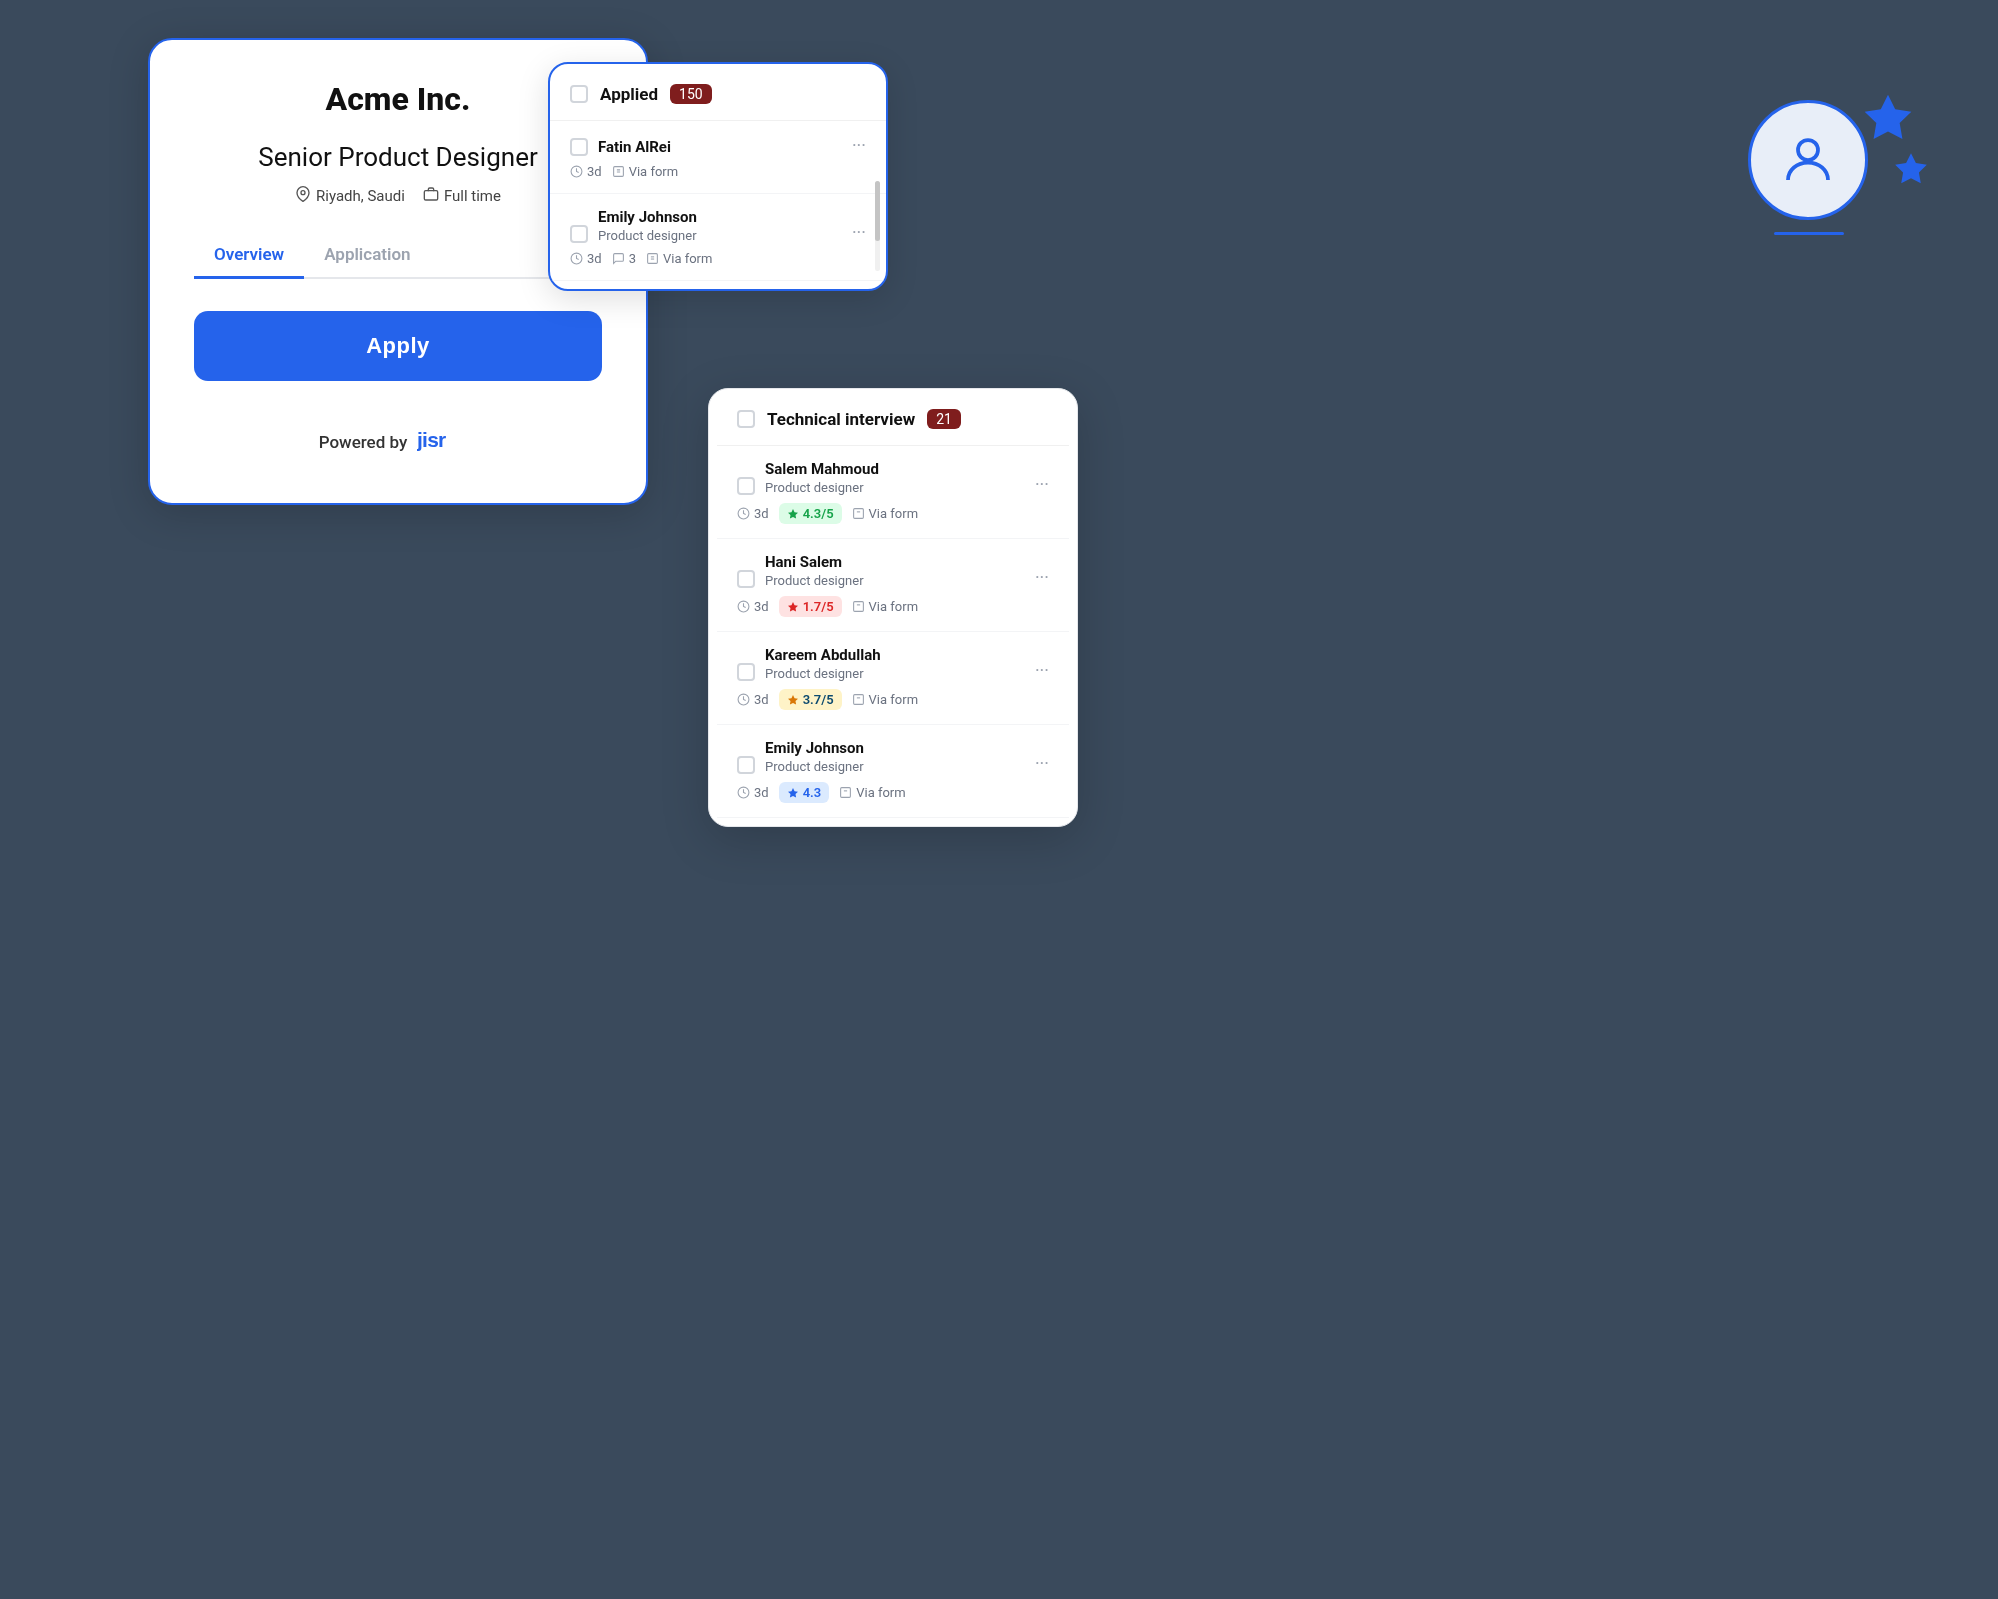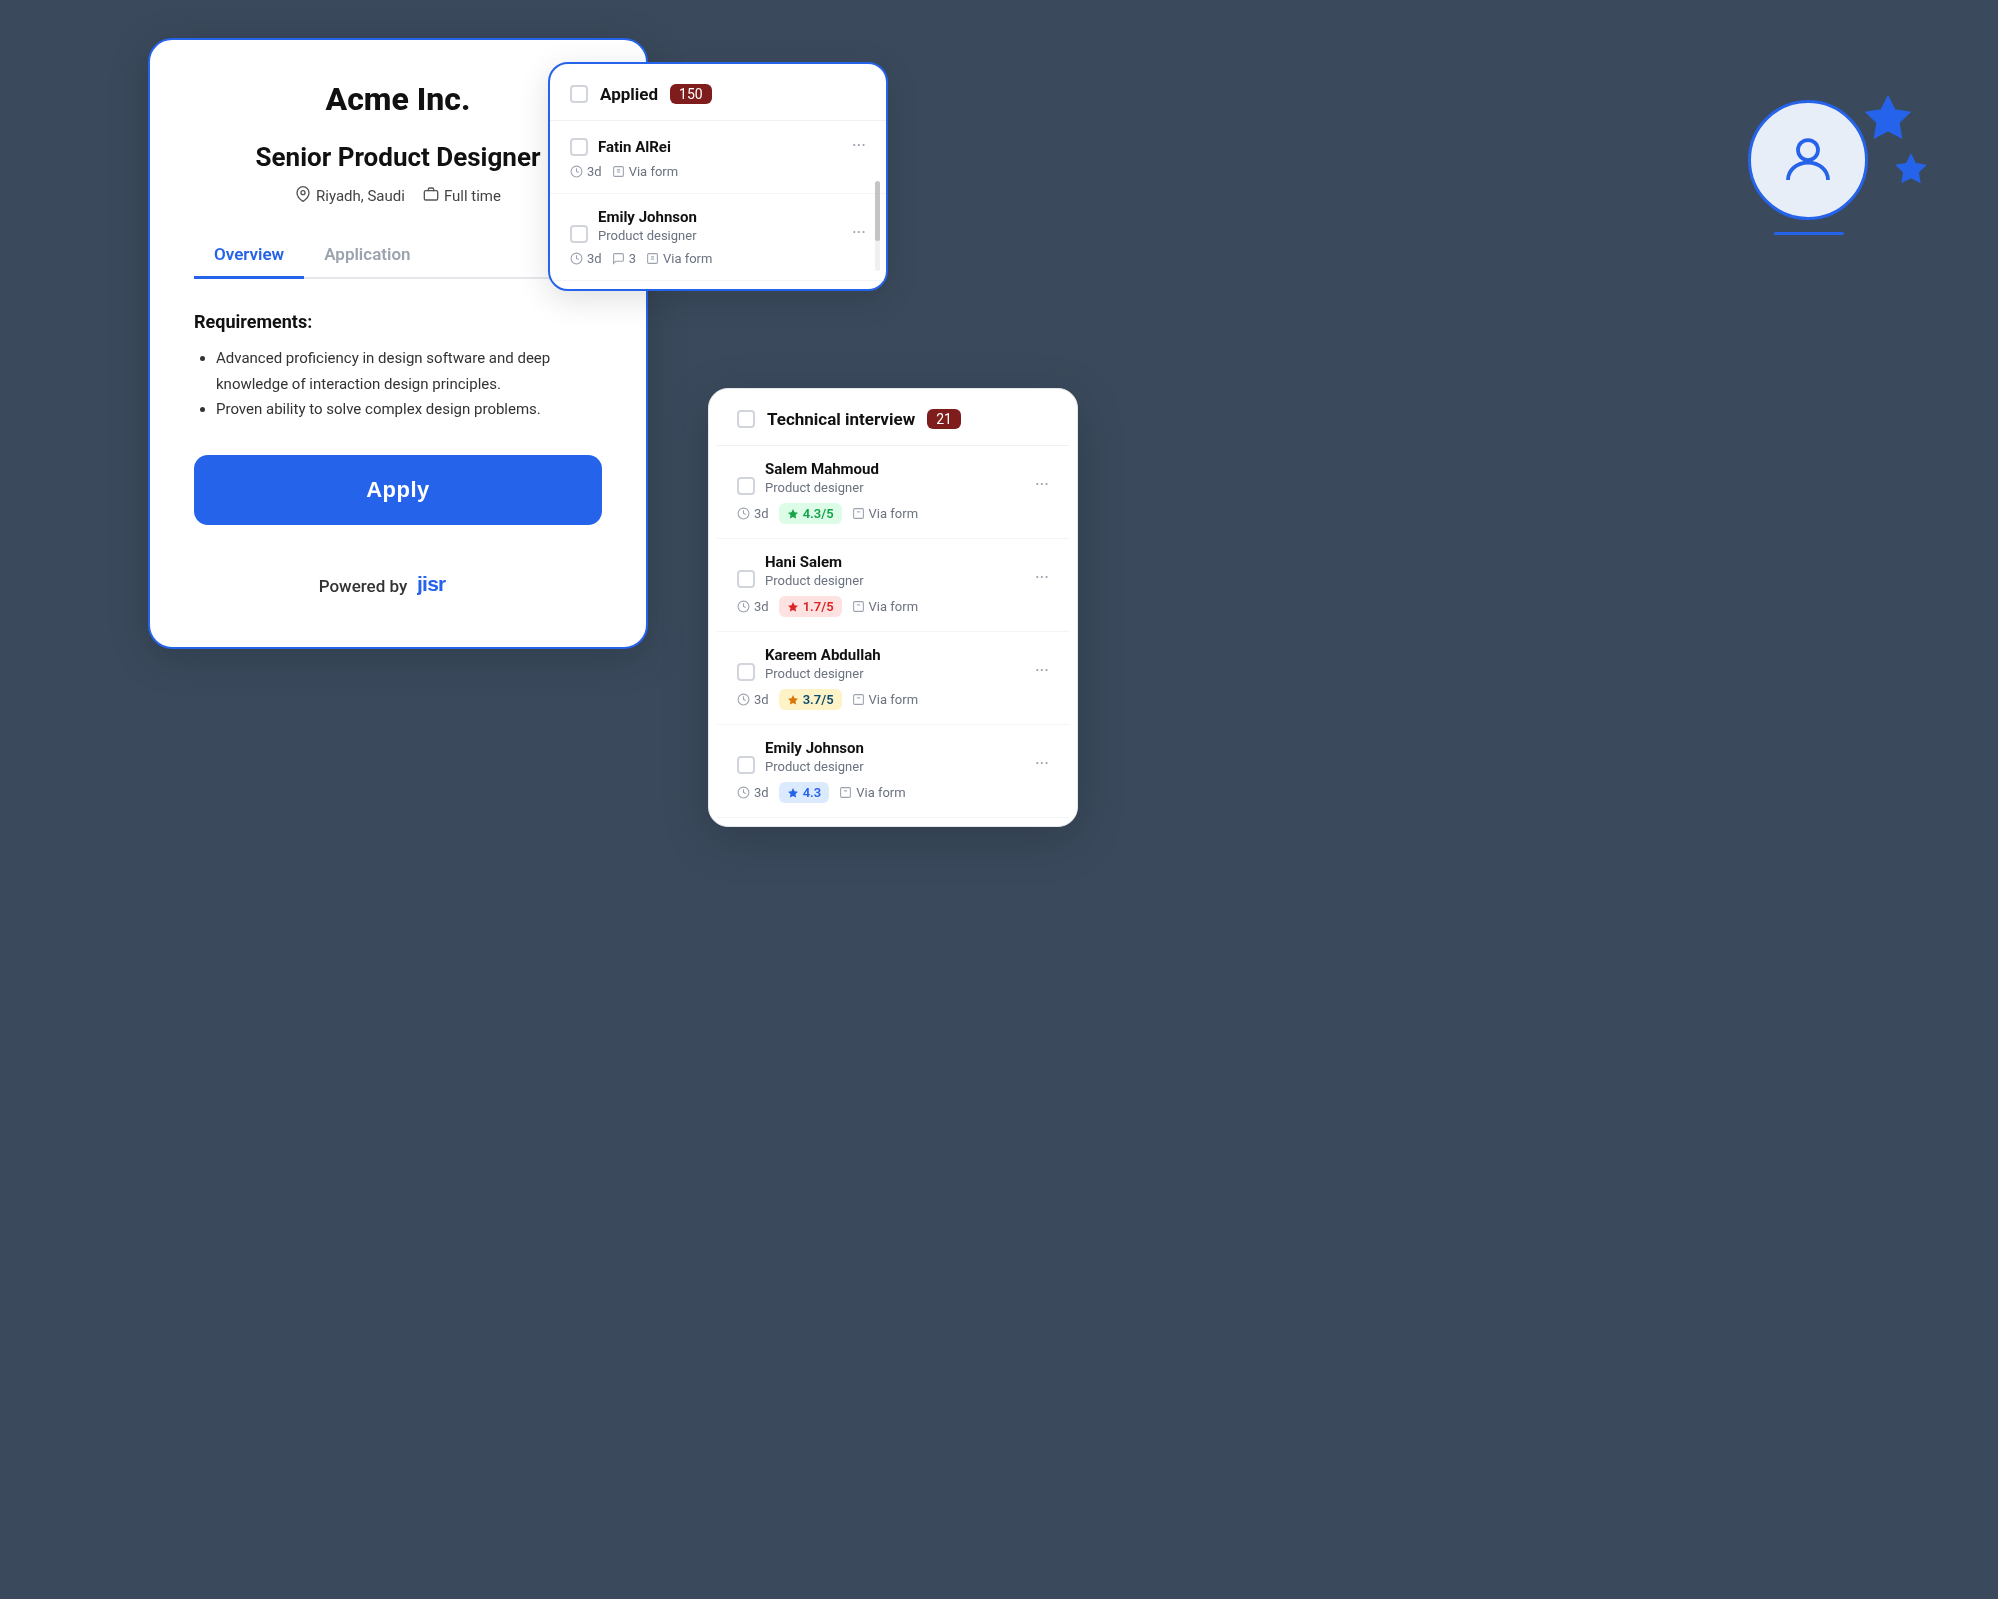--- a/index.html
+++ b/index.html
@@ -31,21 +31,21 @@
     .company-name {
       font-size: 32px;
       font-weight: 800;
       text-align: center;
       color: #111;
       margin-bottom: 24px;
     }
 
     .job-title {
       font-size: 26px;
-      font-weight: 700;
+      font-weight: 400;
       text-align: center;
       color: #111;
       margin-bottom: 14px;
     }
 
     .job-meta {
       display: flex;
       align-items: center;
       justify-content: center;
       gap: 18px;
@@ -345,27 +345,20 @@
       </span>
       <span>Full time</span>
     </div>
   </div>
 
   <div class="tab-row">
     <div class="tab active">Overview</div>
     <div class="tab">Application</div>
   </div>
 
-  <div class="requirements-section">
-    <div class="requirements-title">Requirements:</div>
-    <ul class="requirements-list">
-      <li>Advanced proficiency in design software and deep knowledge of interaction design principles.</li>
-      <li>Proven ability to solve complex design problems.</li>
-    </ul>
-  </div>
 
   <button class="apply-btn">Apply</button>
 
   <div class="powered-by">
     <span>Powered by</span>
     <span class="jisr-logo">
       <svg width="60" height="28" viewBox="0 0 80 32" fill="none">
         <text x="0" y="26" font-family="Arial Black, sans-serif" font-weight="900" font-size="28" fill="#2563eb" letter-spacing="-1">jisr</text>
       </svg>
     </span>

